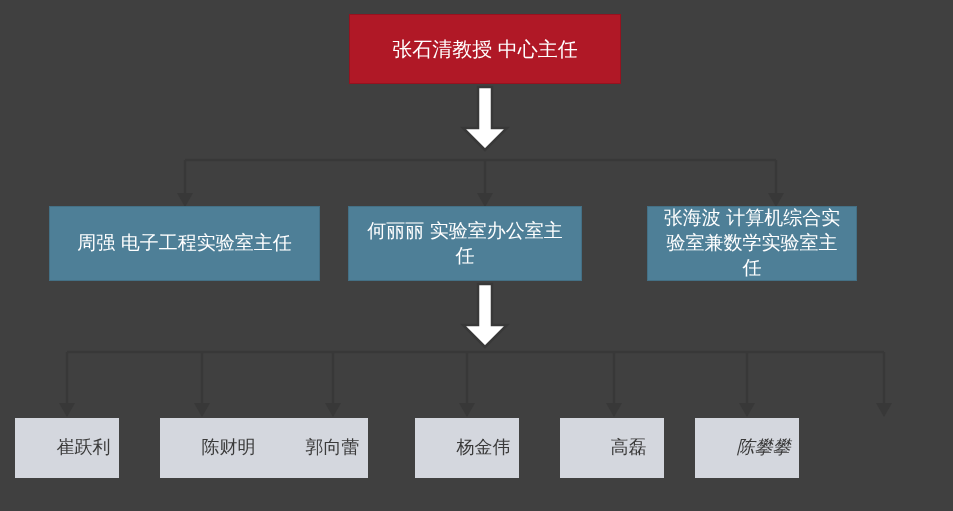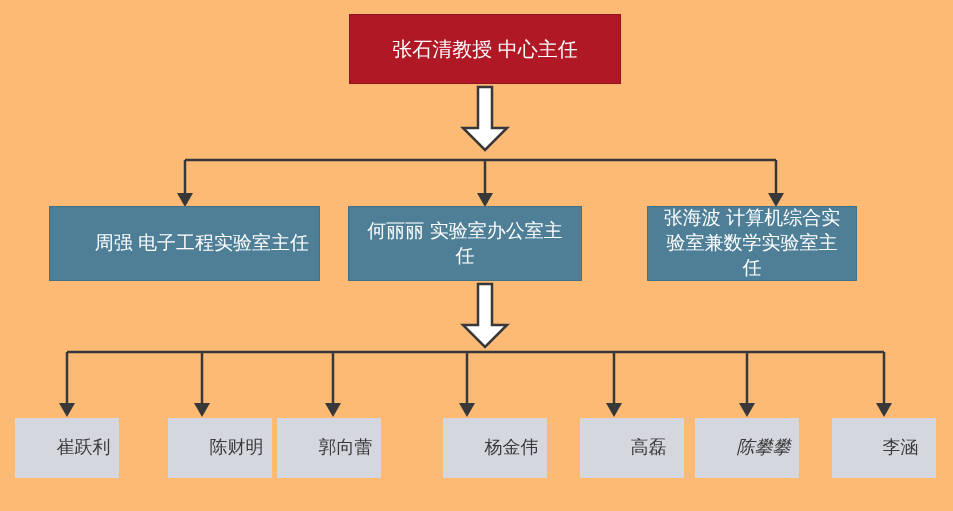--- a/index.html
+++ b/index.html
@@ -5,21 +5,21 @@
   html, body {
     margin: 0;
     padding: 0;
     background: #ffffff;
     font-family: "Liberation Sans", "DejaVu Sans", sans-serif;
   }
   .canvas {
     position: relative;
     width: 953px;
     height: 511px;
-    background: #fdba74;
+    background: #404040;
     overflow: hidden;
   }
   .connectors {
     position: absolute;
     left: 0;
     top: 0;
     width: 953px;
     height: 511px;
     pointer-events: none;
   }
@@ -41,35 +41,35 @@
     padding: 0 8px;
   }
   .manager {
     top: 206px; height: 75px;
     background: var(--manager-fill);
     border: 1px solid var(--manager-border);
     color: var(--manager-text);
     font-size: 19px;
     padding: 0 10px;
   }
-  .m1 { left: 49px;  width: 271px; justify-content: flex-end; }
+  .m1 { left: 49px;  width: 271px; }
   .m2 { left: 348px; width: 234px; }
   .m3 { left: 647px; width: 210px; }
   .staff {
     top: 418px; height: 60px; width: 104px;
     background: var(--staff-fill);
     color: var(--staff-text);
     font-size: 18px;
     padding-left: 33px;
   }
   .s1 { left: 15px; }
-  .s2 { left: 168px; }
-  .s3 { left: 277px; justify-content: center; }
-  .s4 { left: 415px; margin-left: 28px; }
-  .s5 { left: 580px; }
+  .s2 { left: 160px; }
+  .s3 { left: 264px; justify-content: center; }
+  .s4 { left: 415px; }
+  .s5 { left: 560px; }
   .s6 { left: 695px; font-style: italic; }
   .s7 { left: 832px; }
 </style>
 </head>
 <body>
 
 <div class="canvas">
 
   <svg class="connectors" viewBox="0 0 953 511" xmlns="http://www.w3.org/2000/svg">
 
@@ -117,17 +117,14 @@
   </div>
   <div class="box staff s4">
     <span>杨金伟</span>
   </div>
   <div class="box staff s5">
     <span>高磊</span>
   </div>
   <div class="box staff s6">
     <span>陈攀攀</span>
   </div>
-  <div class="box staff s7">
-    <span>李涵</span>
-  </div>
 
 </div>
 
 </body></html>

